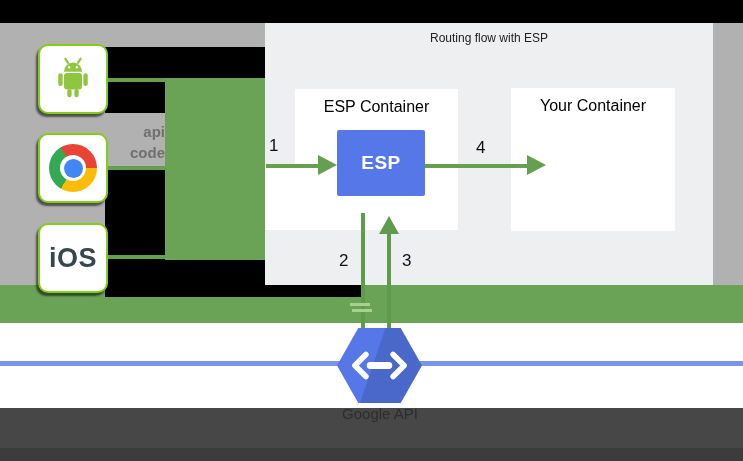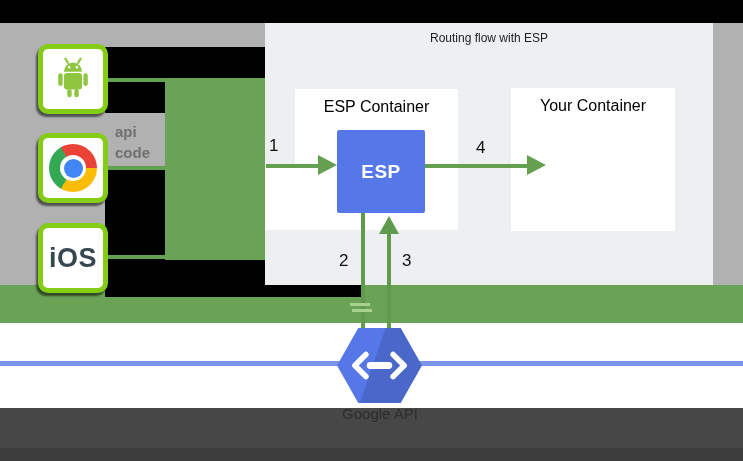--- a/index.html
+++ b/index.html
@@ -25,47 +25,47 @@
   .hline{height:4px;background:#64a050;}
   .l-android{left:105px;top:78px;width:60px;}
   .l-chrome{left:105px;top:166px;width:60px;}
   .l-ios{left:105px;top:255px;width:60px;}
   .dash{height:3px;background:#a9d18e;}
   .dash1{left:350px;top:303px;width:20px;}
   .dash2{left:352px;top:309px;width:20px;}
   
   .clientbox{
     left:38px;width:70px;height:70px;background:#fff;
-    border:5px solid #84cc16;border-radius:10px;box-sizing:border-box;
+    border:2px solid #84cc16;border-radius:10px;box-sizing:border-box;
     display:flex;align-items:center;justify-content:center;
     box-shadow:-2px 3px 2px rgba(0,0,0,0.55);
   }
   .cb-android{top:44px;} .cb-chrome{top:133px;} .cb-ios{top:223px;}
   .ios-text{font-size:27px;font-weight:bold;color:#37474f;letter-spacing:0.5px;}
   .chrome-outer{width:48px;height:48px;border-radius:50%;
     background:conic-gradient(from 90deg,#fbbc05 0 120deg,#34a853 0 240deg,#ea4335 0 360deg);
     position:relative;}
   .chrome-white{position:absolute;left:11px;top:11px;width:26px;height:26px;border-radius:50%;background:#fff;}
   .chrome-blue{position:absolute;left:14.5px;top:14.5px;width:19px;height:19px;border-radius:50%;background:#4285f4;}
   
   .apicalls{
     left:115px;top:121px;width:50px;height:46px;overflow:hidden;
-    color:#707070;font-size:15px;font-weight:bold;line-height:21px;
+    color:#707070;font-size:15px;font-weight:bold;line-height:21px;text-align:right;
   }
   
   .title{left:265px;top:31px;width:448px;text-align:center;
     font-size:12px;color:#202124;}
   .container-box{background:#fff;}
   .esp-cont{left:295px;top:89px;width:163px;height:141px;}
   .your-cont{left:511px;top:88px;width:164px;height:143px;}
   .cont-title{width:100%;text-align:center;top:9px;left:0;font-size:16px;color:#000000;}
   .whitepatch{left:265px;top:167px;width:32px;height:63px;background:#fff;}
   .bluebox{background:#5677e8;border-radius:2px;color:#fff;font-weight:bold;
     display:flex;align-items:center;justify-content:center;text-align:center;}
-  .espbox{left:337px;top:130px;width:88px;height:83px;font-size:19px;letter-spacing:0.5px;}
+  .espbox{left:337px;top:130px;width:88px;height:66px;font-size:19px;letter-spacing:0.5px;}
   .yourbox{left:550px;top:130px;width:88px;height:83px;font-size:17px;line-height:21px;}
   
   .a1line{left:266px;top:164px;width:54px;}
   .a1head{left:318px;top:155px;width:0;height:0;
     border-top:10px solid transparent;border-bottom:10px solid transparent;
     border-left:19px solid #64a050;}
   .a4line{left:425px;top:164px;width:102px;}
   .a4head{left:527px;top:155px;width:0;height:0;
     border-top:10px solid transparent;border-bottom:10px solid transparent;
     border-left:19px solid #64a050;}

